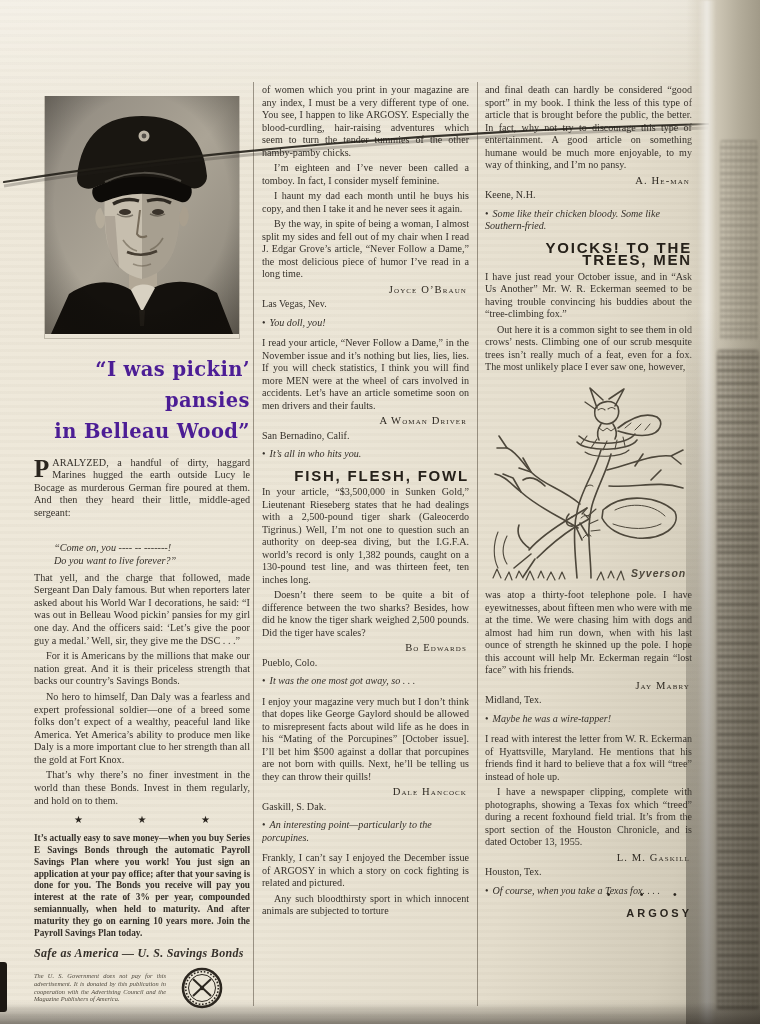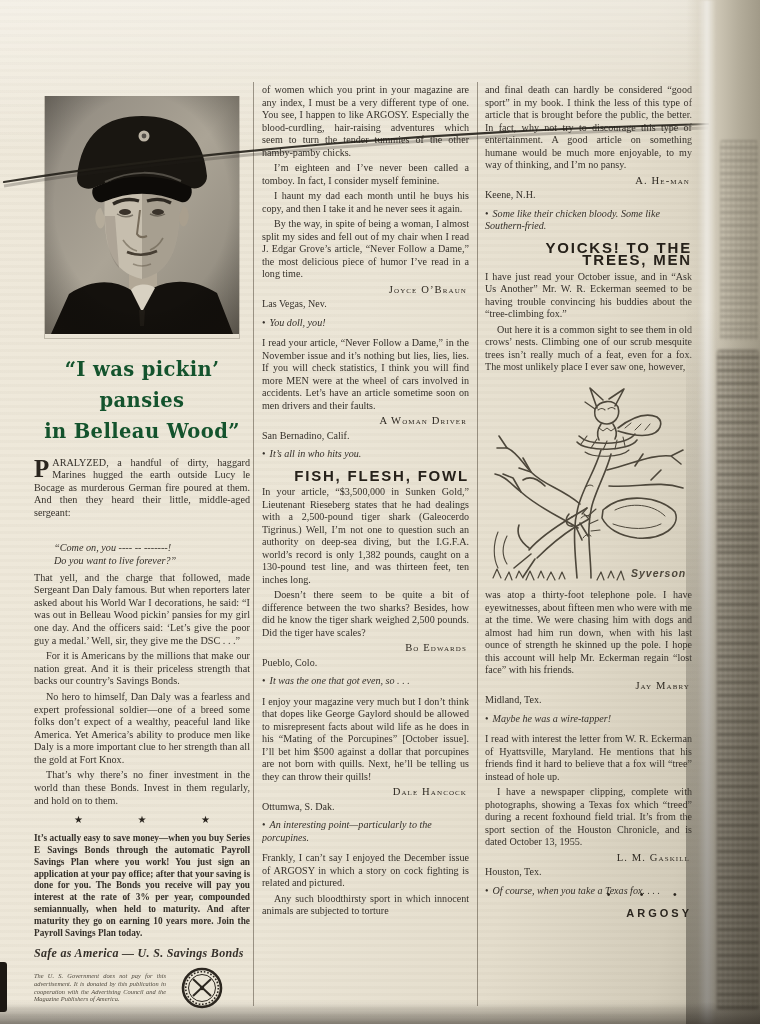--- a/index.html
+++ b/index.html
@@ -50,22 +50,22 @@
   .col p{margin:0 0 3px;text-indent:12px;}
   .col p.p-first{text-indent:0;}
   .sig{text-align:right;font-variant:small-caps;letter-spacing:1.1px;font-size:10.6px;margin:1px 2px 0 0;color:#2e2922;}
   .loc{margin:2px 0 6px;text-indent:0;}
   .reply{font-style:italic;margin:5px 0 8px;text-indent:0;text-align:left;}
   .reply .bullet{font-style:normal;margin-right:4px;}
   .heading{font-family:"Liberation Sans",sans-serif;font-weight:bold;font-size:15px;letter-spacing:1.8px;
     margin:9px 0 4px;text-indent:0;text-align:right;color:#26211a;}
   
   .photo-wrap{width:194px;margin:0 auto;box-shadow:0 0 0 1px rgba(60,52,40,.25);}
-  .headline{margin:16px 0 10px;text-align:center;font-family:"DejaVu Serif",serif;font-weight:bold;
-    font-size:19.5px;line-height:31px;color:#14532d;letter-spacing:.4px;}
+  .headline{margin:16px 0 10px;text-align:right;font-family:"DejaVu Serif",serif;font-weight:bold;
+    font-size:19.5px;line-height:31px;color:#4c1d95;letter-spacing:.4px;}
   .dropcap{float:left;font-size:25px;line-height:22px;font-weight:bold;padding:1px 3px 0 0;color:#2a251e;}
   .pullquote{font-style:italic;margin:21px 0 5px 20px;text-align:left;line-height:13px;}
   .stars{text-align:center;font-size:10px;letter-spacing:26px;padding-left:26px;margin:7px 0 6px;color:#2b2620;}
   .ad{font-size:9.3px;font-weight:bold;line-height:11.9px;text-indent:0 !important;margin-top:2px !important;}
   .slogan{font-weight:bold;font-style:italic;font-size:12px;letter-spacing:.3px;margin:7px 0 6px;text-indent:0;text-align:left;}
   .fineprint-row{display:flex;align-items:center;gap:14px;margin-top:2px;}
   .fineprint{font-size:6.4px;font-style:italic;line-height:7.7px;width:132px;text-align:justify;color:#4c463b;}
   
   .illo-wrap{position:relative;margin:4px 0 4px;font-weight:bold;}
   .dots-row{text-align:right;letter-spacing:13px;font-size:12px;margin-top:-16px;padding-right:2px;color:#2a251e;}
@@ -171,24 +171,24 @@
   <div class="reply"><span class="bullet">•</span><span>You doll, you!</span></div>
   <p class="p-first">I read your article, “Never Follow a Dame,” in the November issue and it’s nothing but lies, lies, lies. If you will check statistics, I think you will find more MEN were at the wheel of cars involved in accidents. Let’s have an article sometime soon on men drivers and their faults.</p>
   <div class="sig">A Woman Driver</div>
   <div class="loc">San Bernadino, Calif.</div>
   <div class="reply"><span class="bullet">•</span><span>It’s all in who hits you.</span></div>
   <div class="heading">FISH, FLESH, FOWL</div>
   <p class="p-first">In your article, “$3,500,000 in Sunken Gold,” Lieutenant Rieseberg states that he had dealings with a 2,500-pound tiger shark (Galeocerdo Tigrinus.) Well, I’m not one to question such an authority on deep-sea diving, but the I.G.F.A. world’s record is only 1,382 pounds, caught on a 130-pound test line, and was thirteen feet, ten inches long.</p>
   <p>Doesn’t there seem to be quite a bit of difference between the two sharks? Besides, how did he know the tiger shark weighed 2,500 pounds. Did the tiger have scales?</p>
   <div class="sig">Bo Edwards</div>
   <div class="loc">Pueblo, Colo.</div>
-  <div class="reply"><span class="bullet">•</span><span>It was the one that got even, so . . .</span></div>
+  <div class="reply"><span class="bullet">•</span><span>It was the one most got away, so . . .</span></div>
   <p class="p-first">I enjoy your magazine very much but I don’t think that dopes like George Gaylord should be allowed to misrepresent facts about wild life as he does in his “Mating of the Porcupines” [October issue]. I’ll bet him $500 against a dollar that porcupines are not born with quills. Next, he’ll be telling us they can throw their quills!</p>
   <div class="sig">Dale Hancock</div>
-  <div class="loc">Ottumwa, S. Dak.</div>
+  <div class="loc">Gaskill, S. Dak.</div>
   <div class="reply"><span class="bullet">•</span><span>An interesting point—particularly to the porcupines.</span></div>
   <p class="p-first">Frankly, I can’t say I enjoyed the December issue of ARGOSY in which a story on cock fighting is related and pictured.</p>
   <p>Any such bloodthirsty sport in which innocent animals are subjected to torture</p>
 </div>
 
 <div class="col col-right">
   <p class="p-first">and final death can hardly be considered “good sport” in my book. I think the less of this type of article that is brought before the public, the better. In fact, why not try to discourage this type of entertainment. A good article on something humane would be much more enjoyable, to my way of thinking, and I’m no pansy.</p>
   <div class="sig">A. He-man</div>
   <div class="loc">Keene, N.H.</div>
   <div class="reply"><span class="bullet">•</span><span>Some like their chicken bloody. Some like Southern-fried.</span></div>

